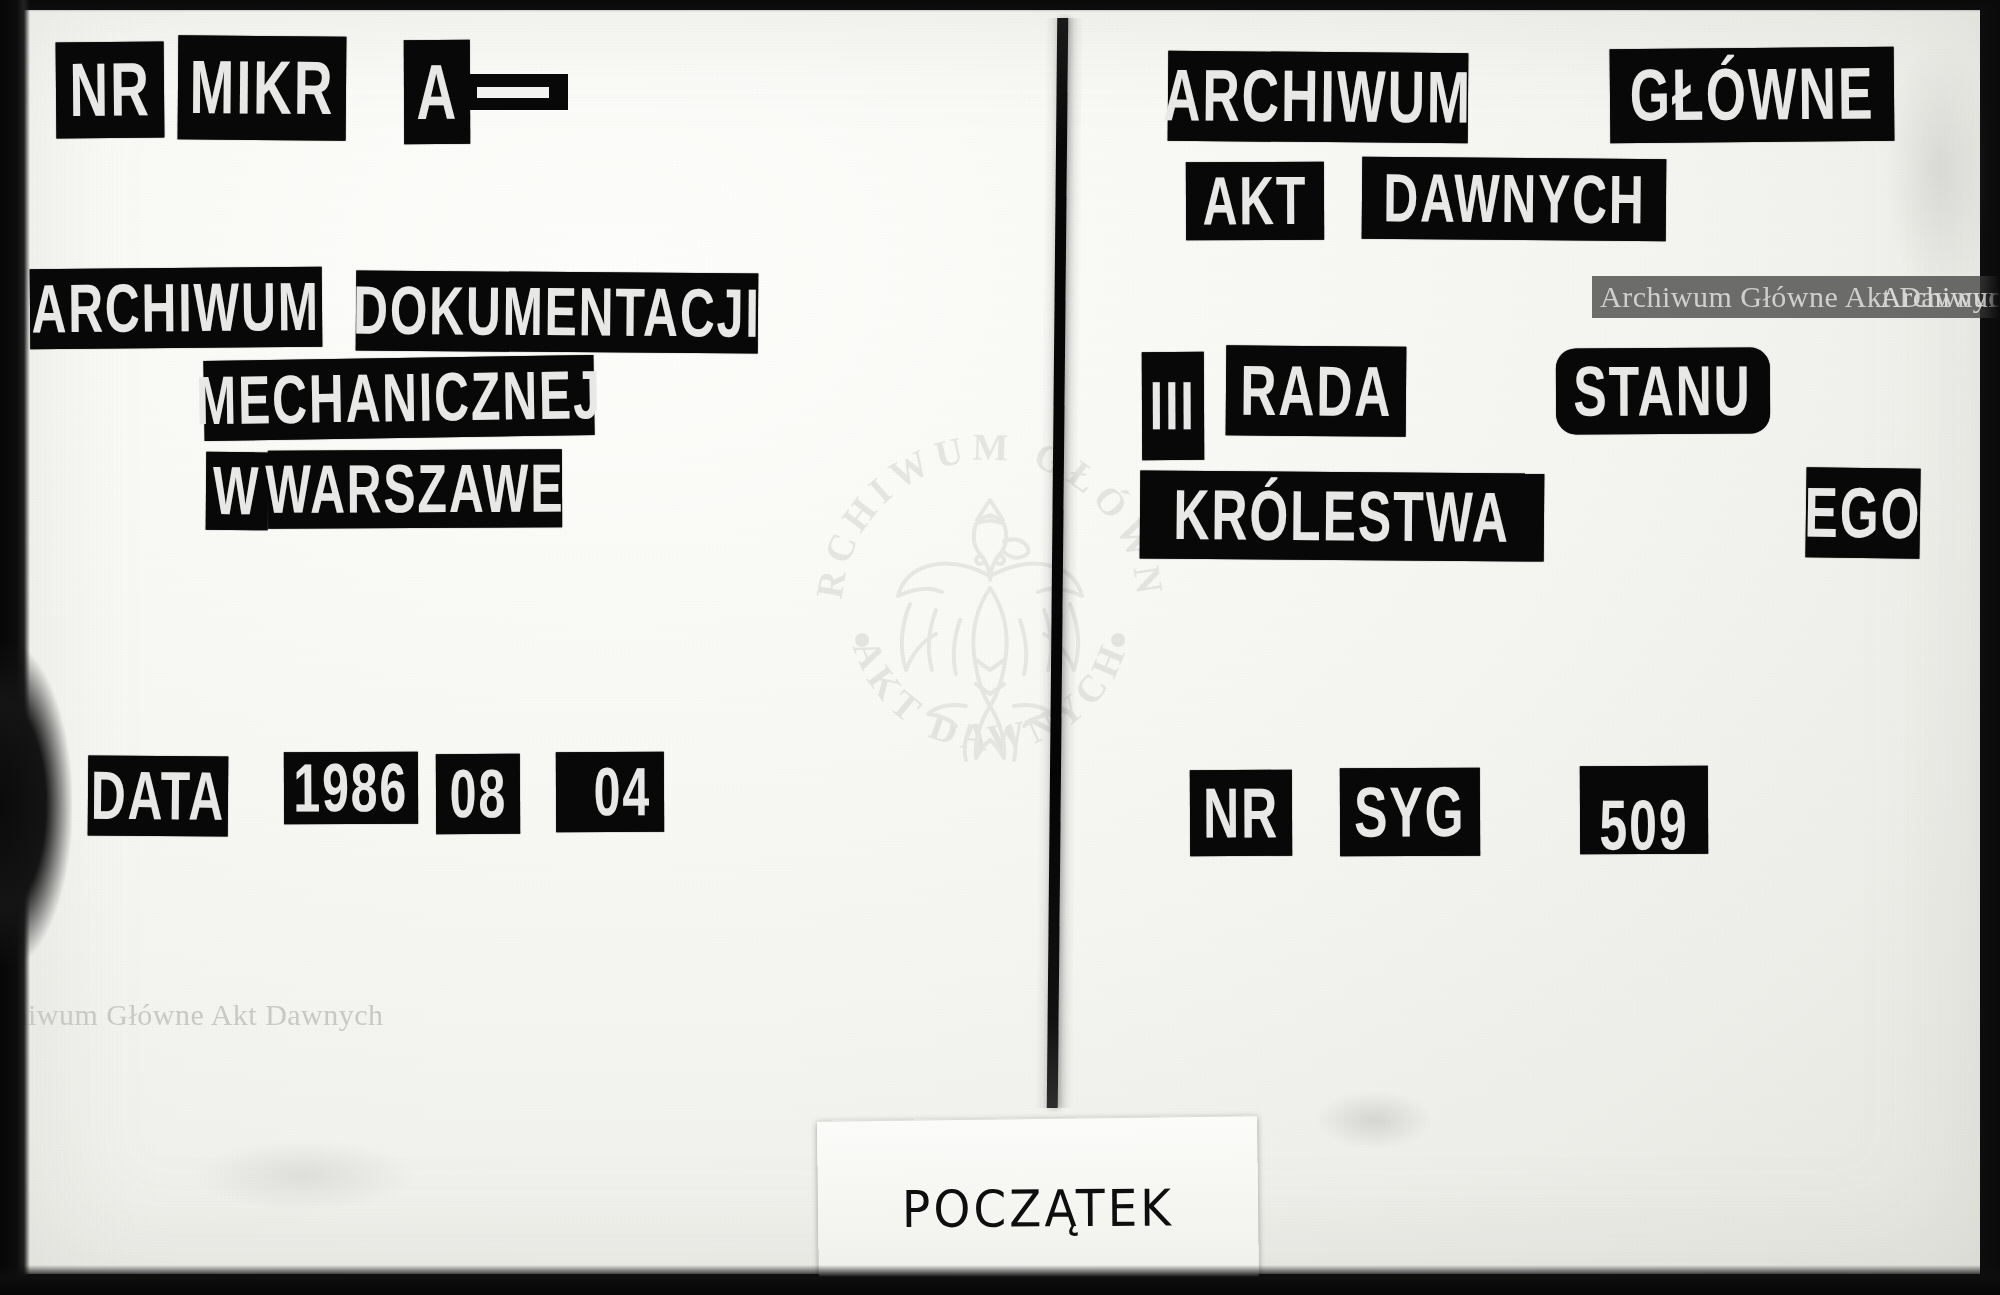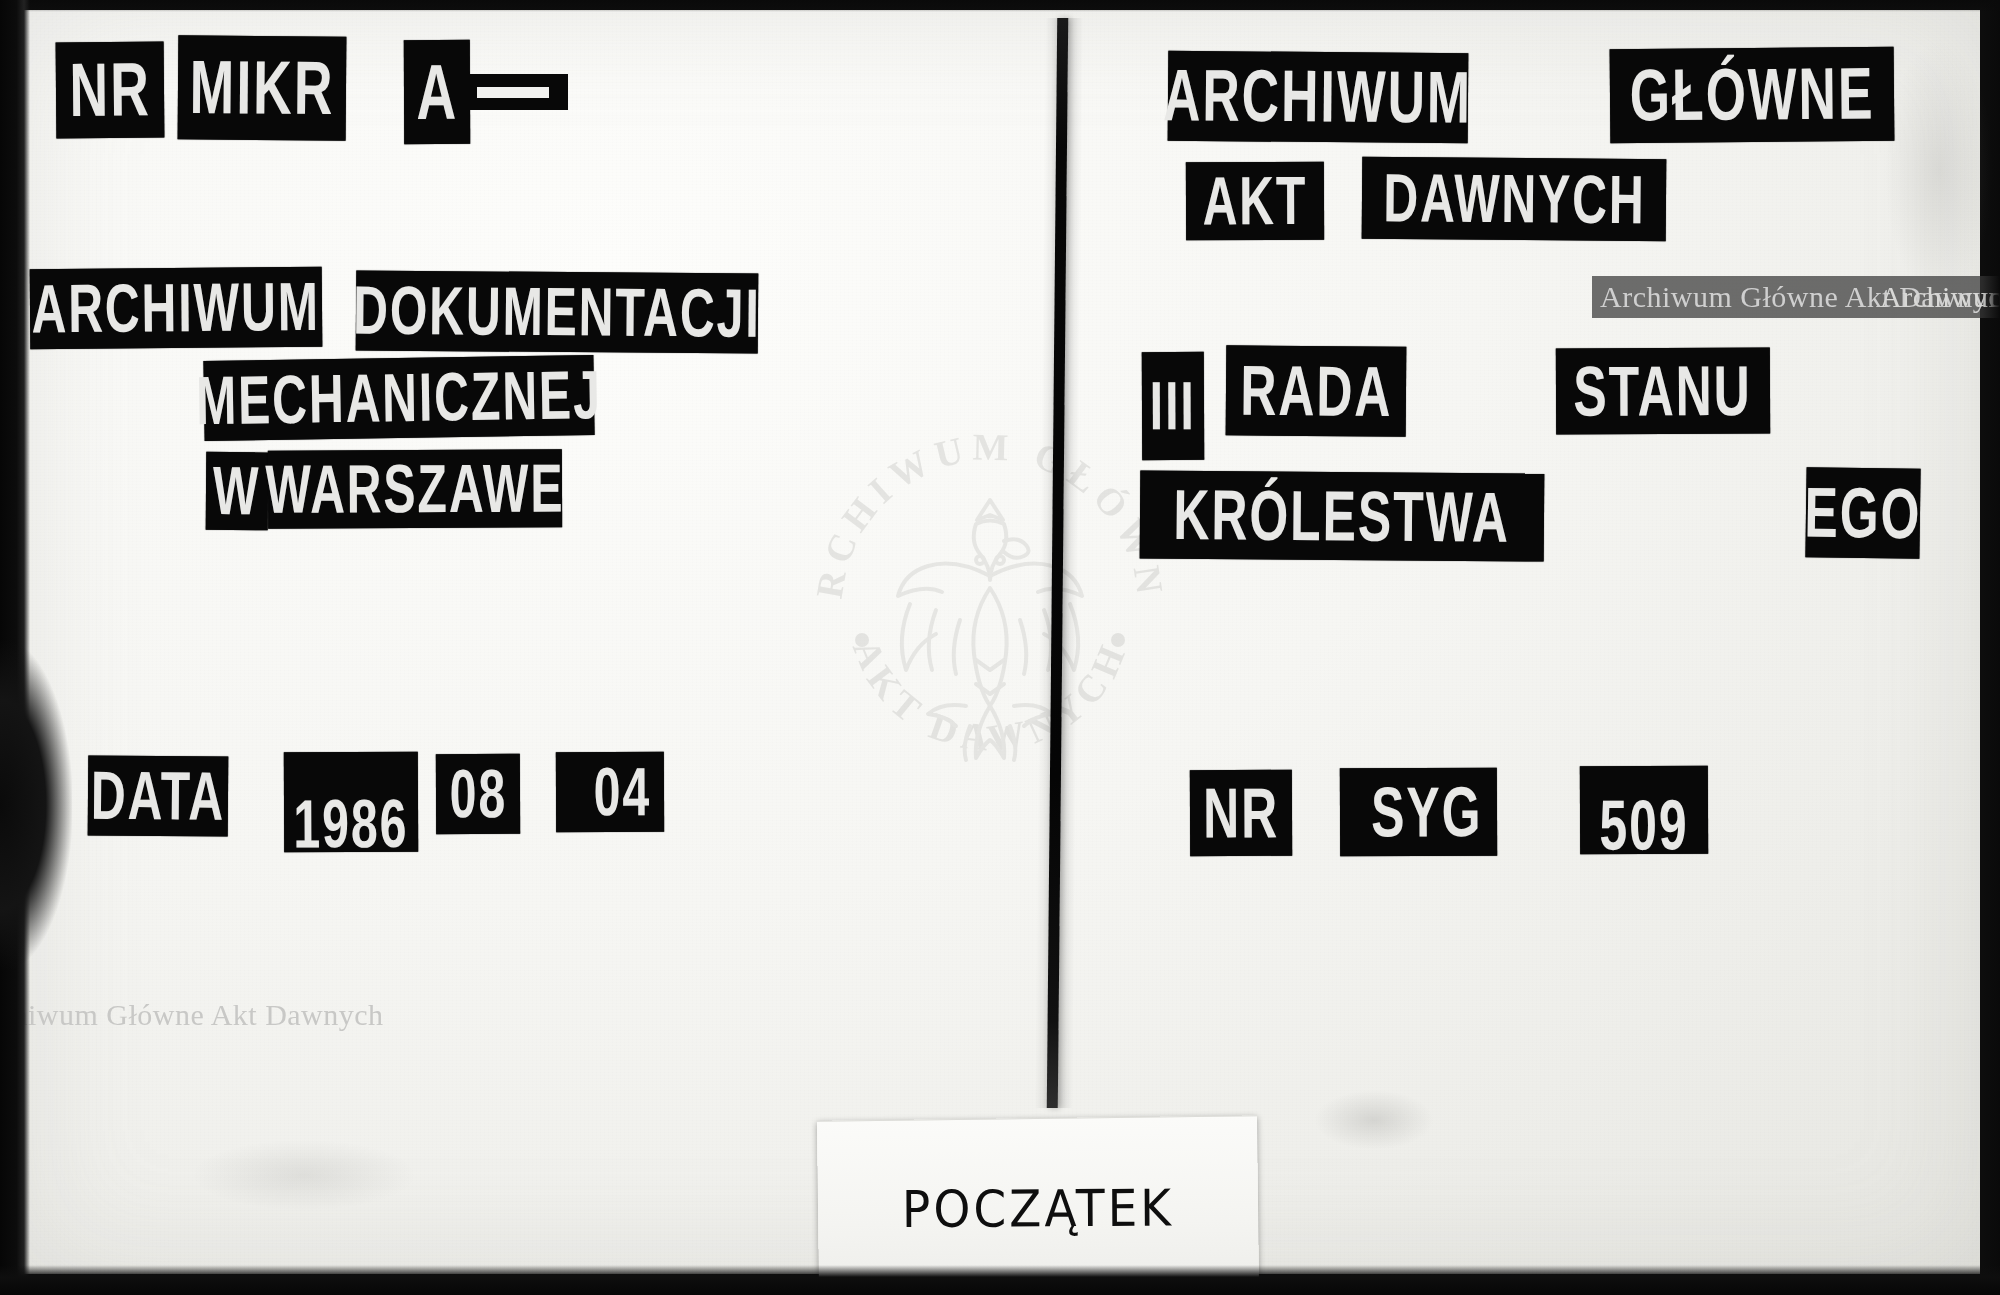--- a/index.html
+++ b/index.html
@@ -279,21 +279,21 @@
   <div class="blk cond r2" style="left:206px; top:452px; width:62px; height:78px; font-size:56px;">
     <span>W</span>
   </div>
   <div class="blk cond r5" style="left:268px; top:450px; width:294px; height:78px; font-size:56px;">
     <span>WARSZAWE</span>
   </div>
 
   <div class="blk cond r2" style="left:88px; top:756px; width:140px; height:80px; font-size:56px;">
     <span>DATA</span>
   </div>
-  <div class="blk cond r5" style="left:284px; top:752px; width:134px; height:100px; font-size:56px;align-items:flex-end;">
+  <div class="blk cond r5" style="left:284px; top:752px; width:134px; height:72px; font-size:56px;">
     <span>1986</span>
   </div>
   <div class="blk cond r5" style="left:436px; top:754px; width:84px; height:80px; font-size:56px;">
     <span>08</span>
   </div>
   <div class="blk cond r5" style="left:556px; top:752px; width:84px; height:80px; font-size:56px;padding-left:24px;">
     <span>04</span>
   </div>
 
   <div class="blk cond r2" style="left:1168px; top:52px; width:300px; height:90px; font-size:60px;">
@@ -309,35 +309,35 @@
   <div class="blk cond r2" style="left:1362px; top:158px; width:304px; height:82px; font-size:56px;">
     <span>DAWNYCH</span>
   </div>
 
   <div class="blk cond r5" style="left:1142px; top:352px; width:62px; height:108px; font-size:56px;align-items:center;">
     <span>III</span>
   </div>
   <div class="blk cond r2" style="left:1226px; top:346px; width:180px; height:90px; font-size:58px;">
     <span>RADA</span>
   </div>
-  <div class="blk cond r5" style="left:1556px; top:348px; width:214px; height:86px; font-size:58px;">
+  <div class="blk cond r5" style="left:1556px; top:348px; width:214px; height:86px; font-size:58px;border-radius:20px;">
     <span>STANU</span>
   </div>
 
   <div class="blk cond r2" style="left:1140px; top:472px; width:404px; height:88px; font-size:58px;">
     <span>KRÓLESTWA</span>
   </div>
   <div class="blk cond r4" style="left:1806px; top:468px; width:114px; height:90px; font-size:58px;">
     <span>EGO</span>
   </div>
 
   <div class="blk cond r5" style="left:1190px; top:770px; width:102px; height:86px; font-size:58px;">
     <span>NR</span>
   </div>
-  <div class="blk cond r5" style="left:1340px; top:768px; width:140px; height:88px; font-size:58px;padding-left:17px;">
+  <div class="blk cond r5" style="left:1340px; top:768px; width:140px; height:88px; font-size:58px;">
     <span>SYG</span>
   </div>
   <div class="blk cond r5" style="left:1580px; top:766px; width:128px; height:88px; font-size:58px;align-items:flex-end;">
     <span>509</span>
   </div>
 
   <div id="slip">
     <div id="slip-text">POCZĄTEK</div>
   </div>
 

